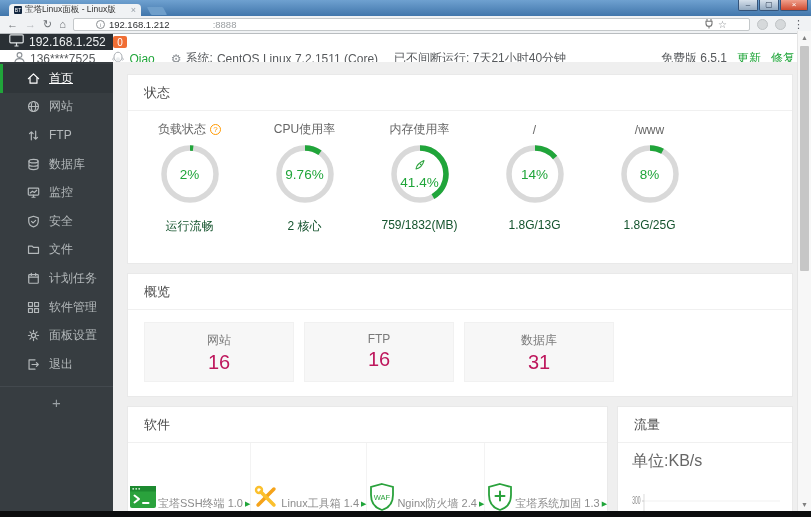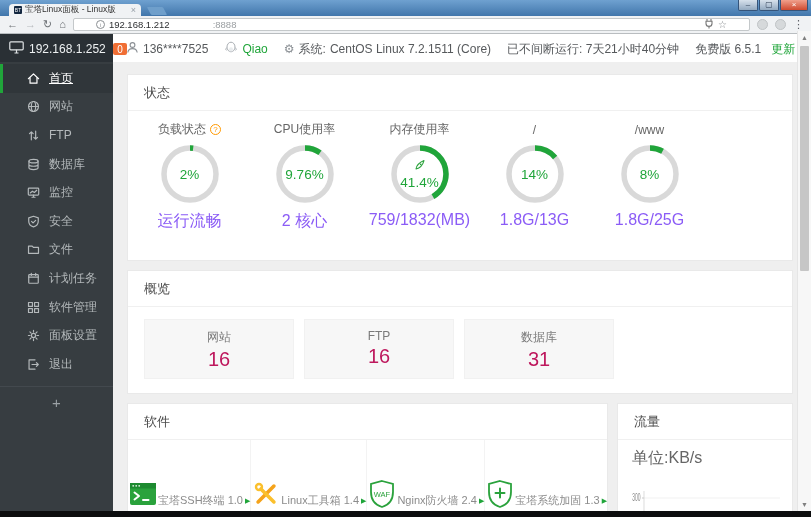--- a/index.html
+++ b/index.html
@@ -24,21 +24,21 @@
   .nav-ic.fwd{color:#b7babd;}
   .urlbox{flex:1;height:13px;background:#fff;border:1px solid #c4c8ca;border-radius:2px;display:flex;align-items:center;gap:4px;padding:0 22px;font-size:9.5px;cursor:text;}
   .info-ic{width:9px;height:9px;border:1px solid #8b8f93;border-radius:50%;color:#8b8f93;font-size:6px;line-height:8px;text-align:center;flex-shrink:0;}
   .url-host{color:#2d2f31;}.url-port{color:#9a9ea1;margin-left:39px;}
   .url-spacer{flex:1;}
   .star{color:#85898c;font-size:10px;line-height:1;cursor:pointer;}
   .ext-ic{width:11px;height:11px;border-radius:50%;background:#d6d9db;border:1px solid #c0c4c6;cursor:pointer;}
   .menu-ic{color:#5f6368;font-size:11px;line-height:1;cursor:pointer;}
 
   
-  .panel-topbar{height:31px;background:#fff;border-bottom:1px solid #e2e2e2;display:flex;align-items:stretch;padding-right:16px;}
+  .panel-topbar{height:31px;background:#fff;border-bottom:1px solid #e2e2e2;display:flex;align-items:stretch;padding-right:16px;flex-direction:column;}
   .ip-block{width:113px;background:#2a3035;color:#eef1f2;display:flex;align-items:center;gap:5px;padding-left:9px;font-size:12px;flex-shrink:0;}
   .badge{background:#f06e34;color:#fff;font-size:10px;padding:0.5px 4.5px;border-radius:2px;margin-left:2px;cursor:pointer;}
   .tb-items{display:flex;align-items:center;gap:16px;padding-left:13px;font-size:12px;color:#56595c;flex:1;min-width:0;}
   .tb-item{display:flex;align-items:center;gap:4px;white-space:nowrap;}
   .qq-name{color:#20a53a;}
   .gear{color:#8a8f94;font-size:12px;line-height:1;}
   .tb-right{margin-left:auto;display:flex;gap:10px;align-items:center;font-size:12px;color:#56595c;white-space:nowrap;}
   .tb-link{color:#20a53a;cursor:pointer;}
 
   
@@ -54,21 +54,21 @@
   .content{position:absolute;left:113px;top:62px;right:14px;bottom:6px;background:#efefef;overflow:hidden;padding:12px 4px 0 14px;}
   .panel{background:#fff;border:1px solid #e9e9e9;margin-bottom:9px;}
   .panel-h{padding:9px 16px 8px;font-size:13px;color:#4c4c4c;border-bottom:1px solid #f0f0f0;}
 
   .gauges{display:flex;justify-content:flex-start;padding:12px 0 28px 4px;}
   .gauge{width:115px;text-align:center;}
   .g-label{font-size:12px;color:#666;display:flex;justify-content:center;gap:4px;align-items:center;height:13px;}
   .help{width:11px;height:11px;border:1px solid #ff9900;color:#ff9900;border-radius:50%;font-size:8px;line-height:10px;cursor:pointer;}
   .donut{position:relative;width:62px;height:62px;margin:7px auto 0;}
   .g-center{position:absolute;inset:0;display:flex;flex-direction:column;align-items:center;justify-content:center;color:#20a53a;font-size:13.5px;gap:1px;}
-  .g-sub{margin-top:6px;font-size:16px;color:#8b5cf6;}
+  .g-sub{margin-top:13px;font-size:12px;color:#14532d;}
 
   .ov-body{display:flex;gap:10px;padding:12px 16px 14px;}
   .ov-box{width:150px;background:#f7f7f7;border:1px solid #f1f1f1;text-align:center;padding:9px 0 7px;cursor:pointer;}
   .ov-label{font-size:12px;color:#7a7a7a;}
   .ov-count{font-size:20px;color:#be185d;margin-top:2px;}
 
   .bottom-row{display:flex;gap:9px;height:230px;}
   .bottom-row .panel{flex:1;margin-bottom:0;}
   .soft-grid{display:grid;grid-template-columns:repeat(4,1fr);}
   .soft-tile{height:94px;border-right:1px solid #f3f3f3;border-bottom:1px solid #f3f3f3;display:flex;flex-direction:row;align-items:center;padding-top:15px;cursor:pointer;}

